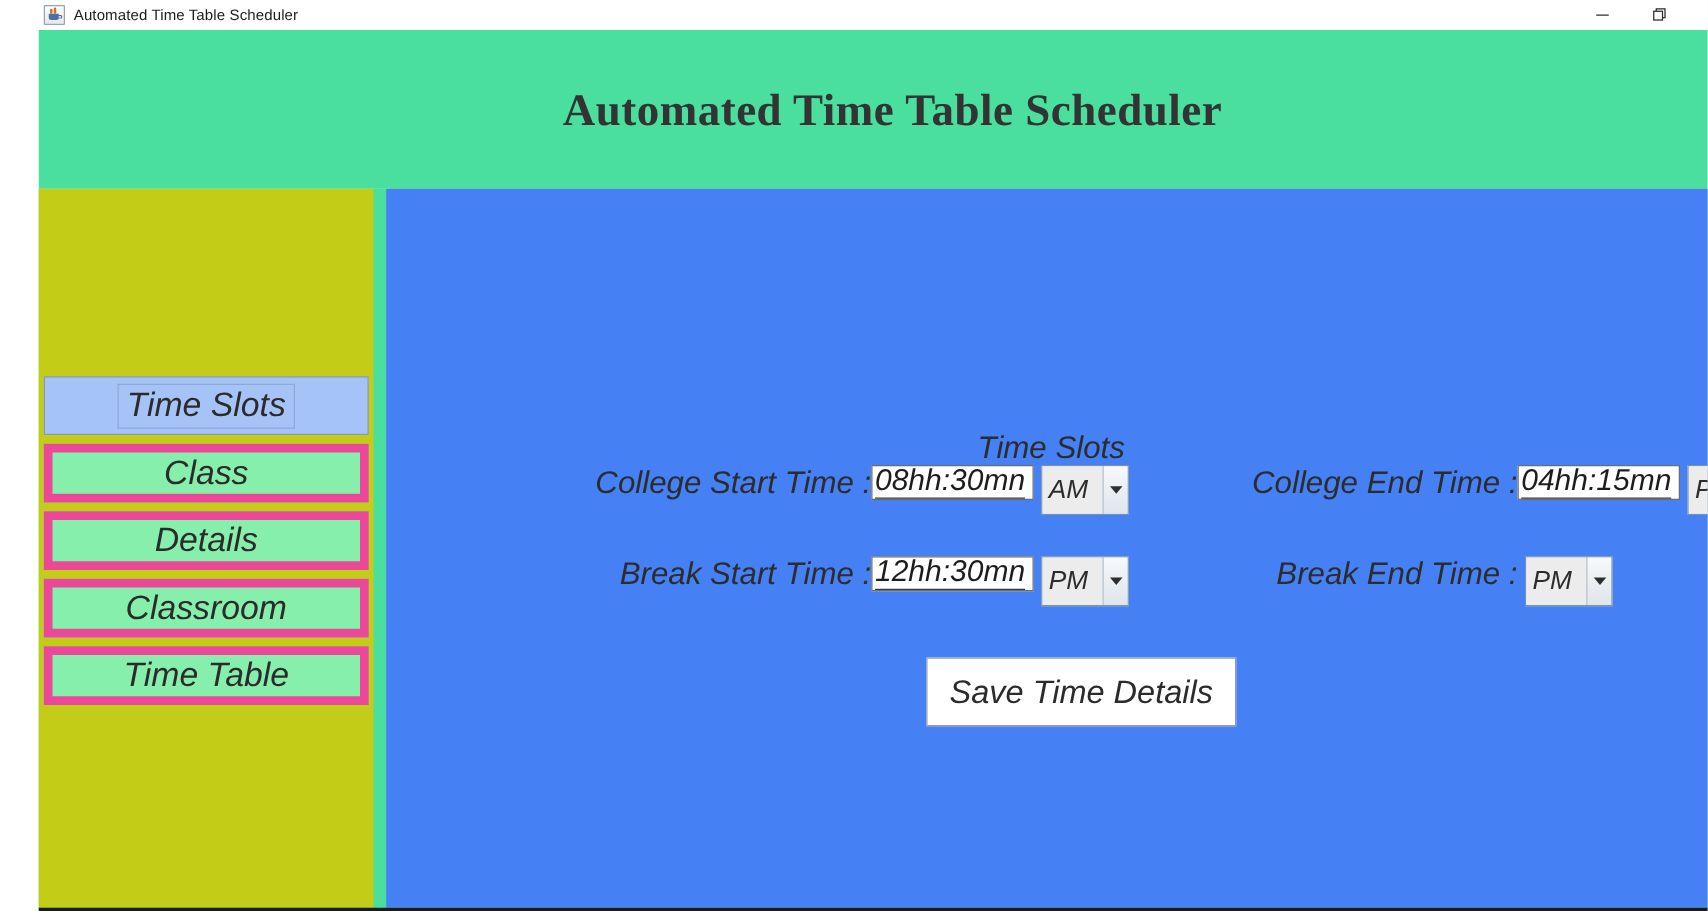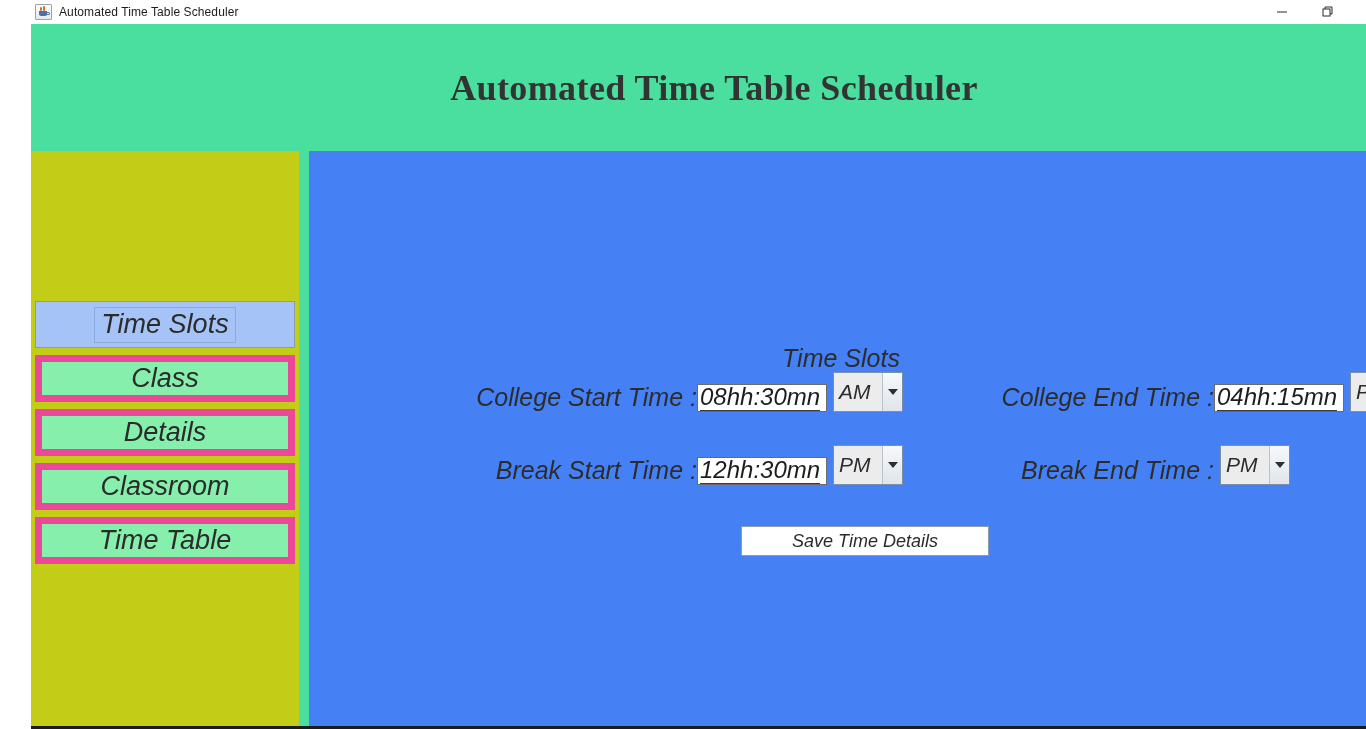--- a/index.html
+++ b/index.html
@@ -193,21 +193,21 @@
     display: flex;
     align-items: center;
     left: 0;
     width: 100%;
   }
   .row1 { top: 241px; }
   .row2 { top: 314px; }
 
   .field-group {
     display: flex;
-    align-items: flex-end;
+    align-items: flex-start;
   }
   .field-label {
     font-size: 25px;
     color: #2c2c2c;
     white-space: nowrap;
     text-align: right;
   }
   .time-input {
     width: 130px;
     height: 28px;
@@ -263,27 +263,27 @@
   .g-col-left  { position: absolute; left: 70px; }
   .g-col-right { position: absolute; left: 550px; }
   .lbl-w-left  { width: 318px; }
   .lbl-w-right { width: 355px; }
 
   .save-btn {
     position: absolute;
     left: 432px;
     top: 375px;
     width: 248px;
-    height: 30px;
+    height: 55px;
     background: #ffffff;
     border: 1px solid #8e9aa7;
     display: flex;
     align-items: center;
     justify-content: center;
-    font-size: 18px;
+    font-size: 26px;
     color: #2b2b2b;
     cursor: default;
     user-select: none;
   }
 </style>
 </head>
 <body>
 
 <div id="app">
 

